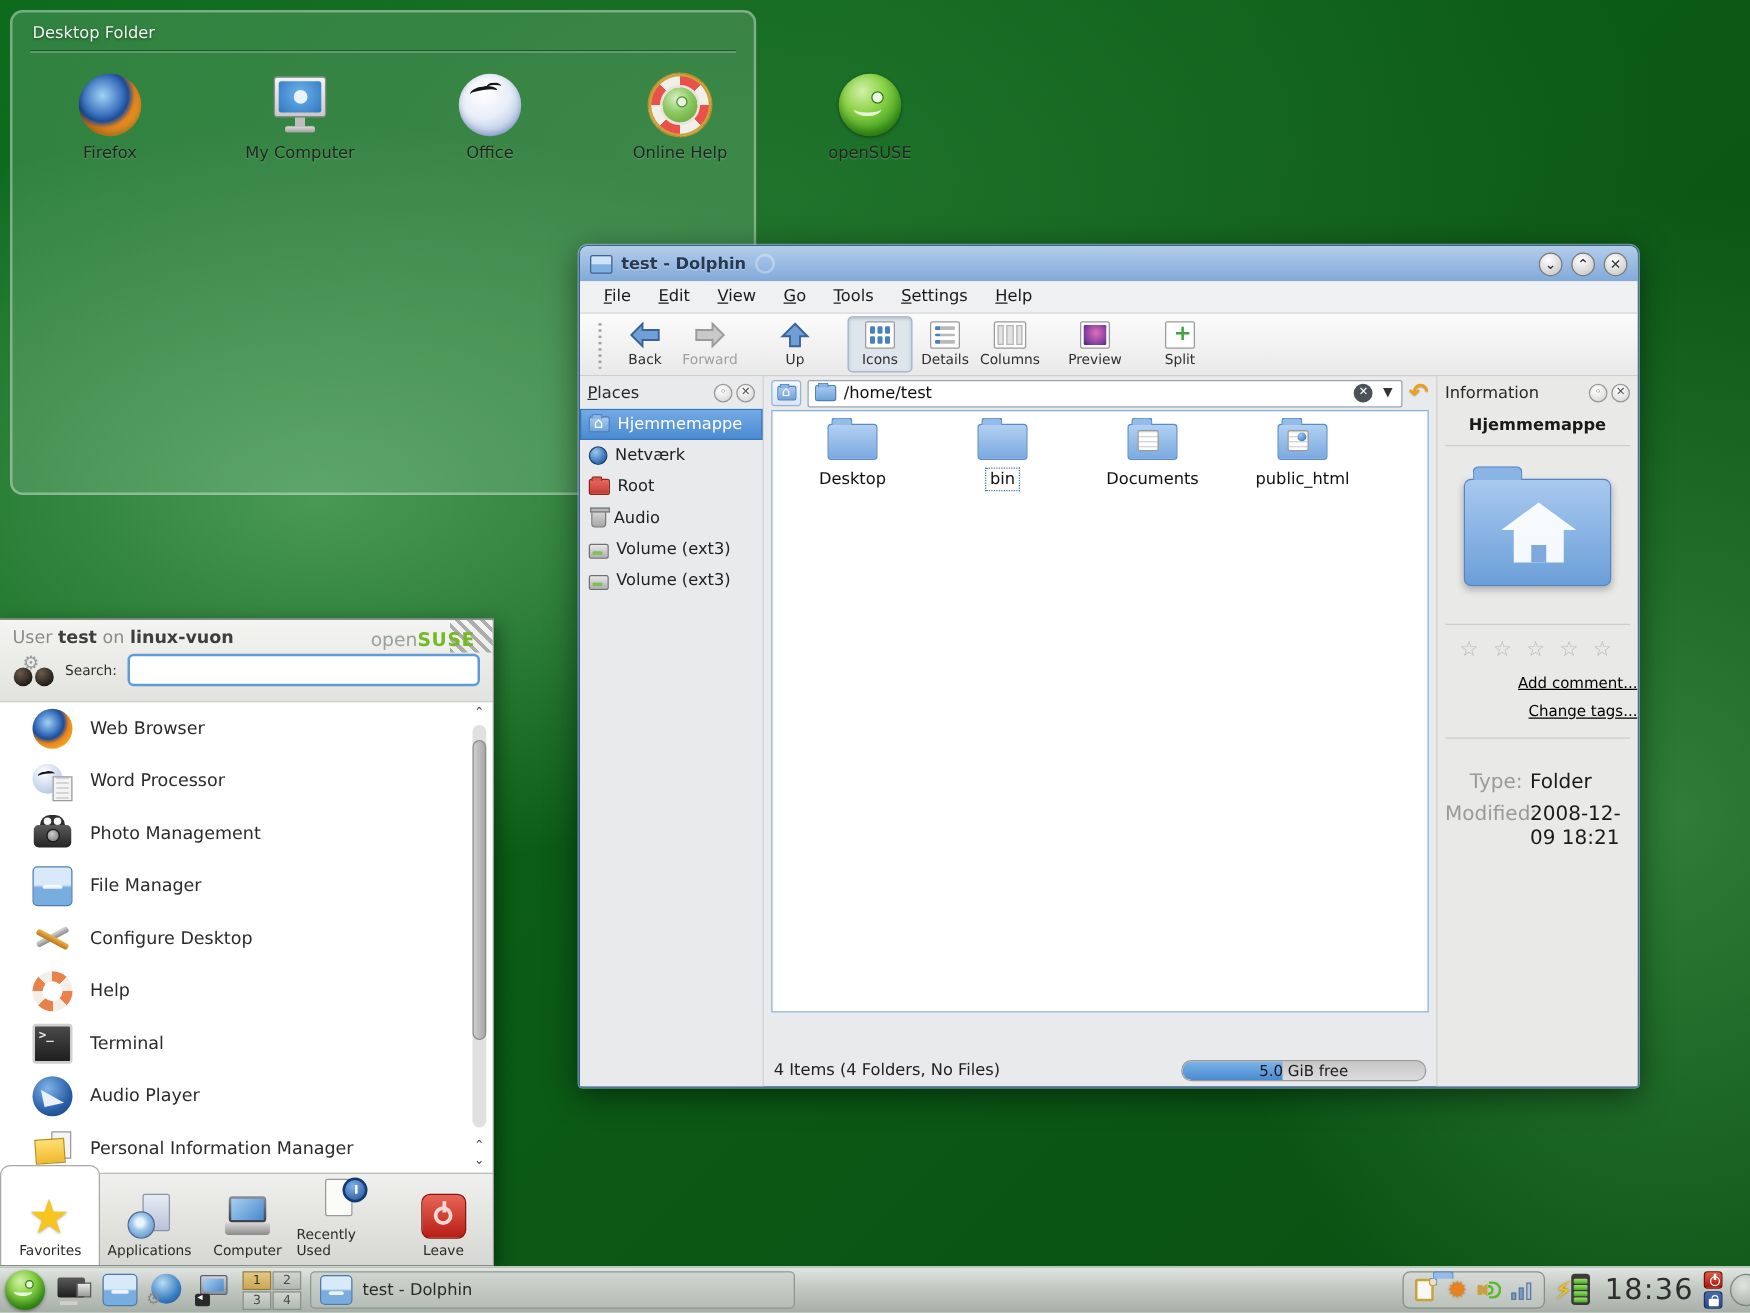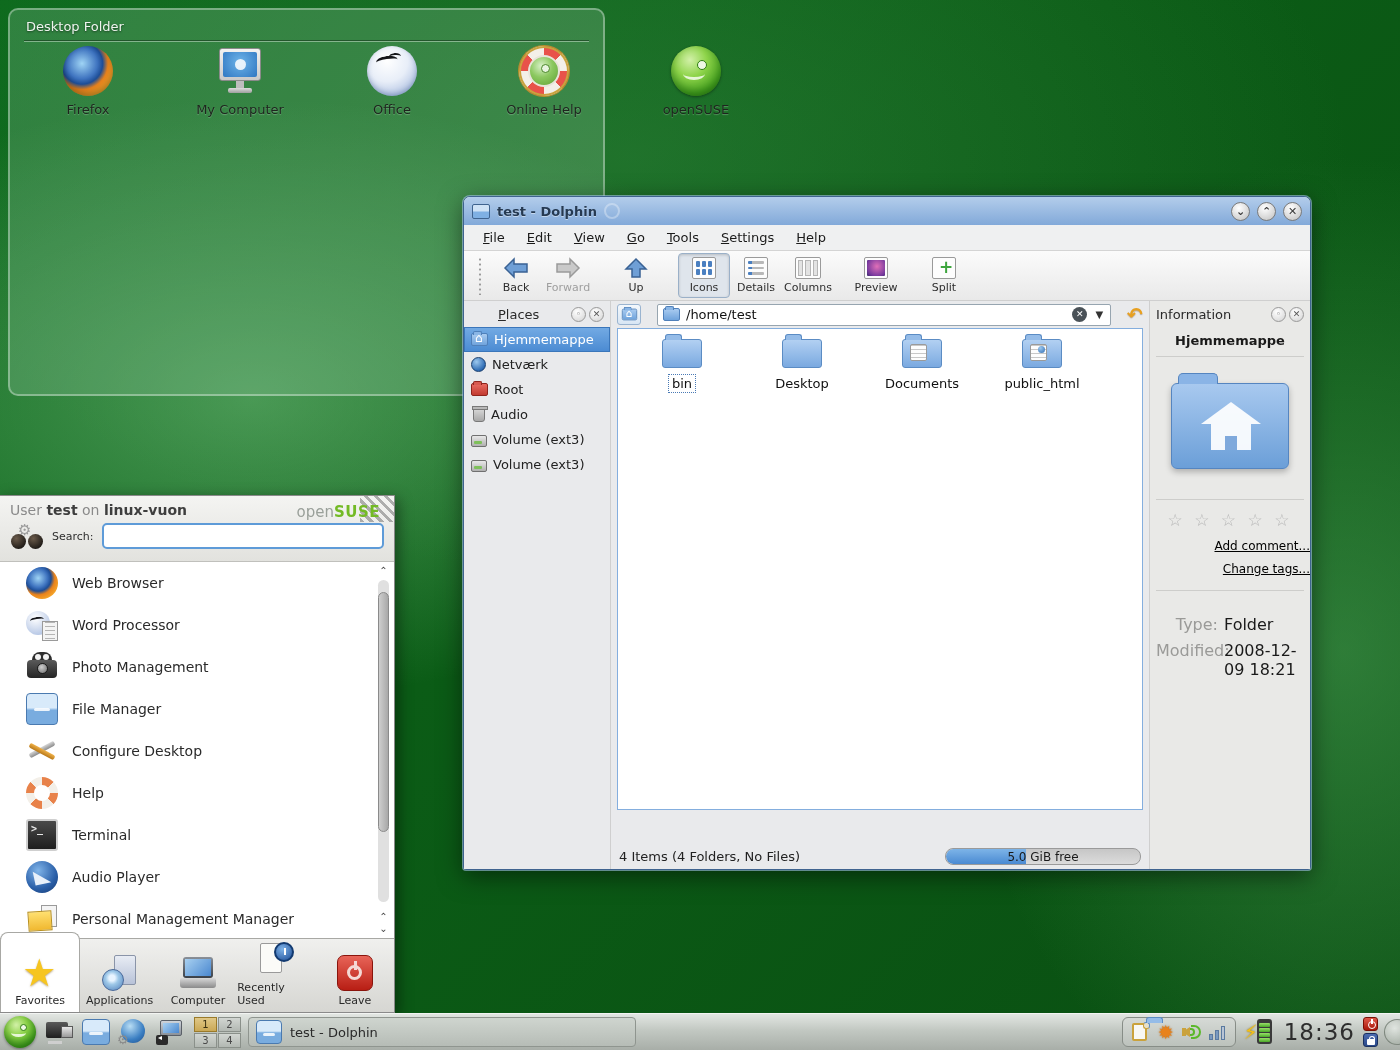--- a/index.html
+++ b/index.html
@@ -16,21 +16,21 @@
   }
 
   
   .folderview {
     position:absolute; left:8px; top:8px; width:597px; height:388px;
     background:rgba(170,215,180,0.22);
     border:2px solid rgba(255,255,255,0.35); border-radius:10px;
   }
   .folderview .fv-title { position:absolute; left:16px; top:9px; font-size:13px; color:#eef4ee; text-shadow:0 1px 2px rgba(0,0,0,0.5); }
   .folderview .fv-line { position:absolute; left:14px; right:14px; top:30px; height:1px; background:rgba(20,50,25,0.55); box-shadow:0 1px 0 rgba(255,255,255,0.4); }
-  .fv-icons { position:absolute; left:30px; top:36px; display:flex; gap:56px; }
+  .fv-icons { position:absolute; left:30px; top:49px; display:flex; gap:56px; }
   .fv-item { width:96px; display:flex; flex-direction:column; align-items:center; cursor:pointer; }
   .fv-item .lbl { margin-top:6px; font-size:13px; color:#1e241e; text-align:center; line-height:1.3; text-shadow:0 1px 1px rgba(255,255,255,0.25); }
   .di { width:50px; height:50px; position:relative; }
 
   
   .i-firefox { border-radius:50%; background:radial-gradient(circle at 38% 35%, #9fd4f5 0%, #3f74c0 34%, #1d4d96 46%, #e8821c 58%, #f6a82a 75%, #d96f12 95%); box-shadow:inset 0 -3px 6px rgba(0,0,0,0.35); }
   .i-monitor { }
   .i-monitor .scr { position:absolute; left:4px; top:2px; width:42px; height:33px; background:linear-gradient(#f2f2f2,#c9c9c9); border:1px solid #8a8a8a; border-radius:3px; }
   .i-monitor .scr-in { position:absolute; left:8px; top:6px; width:34px; height:25px; background:radial-gradient(circle at 50% 40%, #6db3e8, #2f77c2); border-radius:2px; }
   .i-monitor .gek { position:absolute; left:20px; top:13px; width:11px; height:11px; border-radius:50%; background:rgba(255,255,255,0.85); }
@@ -94,29 +94,29 @@
   .ic-preview { width:24px; height:22px; background:#fdfdfd; border:1px solid #9a9a9a; border-radius:2px; padding:2px; }
   .ic-preview i { display:block; width:100%; height:100%; background:radial-gradient(circle at 55% 40%, #e070b8, #7a3a9e 70%, #3a2a6e); border-radius:1px; }
   .ic-split { width:24px; height:22px; background:#fdfdfd; border:1px solid #9a9a9a; border-radius:2px; position:relative; }
   .ic-split::after { content:"+"; position:absolute; left:6px; top:-1px; font-size:17px; font-weight:bold; color:#3da53d; }
 
   .win-body { flex:1; display:flex; min-height:0; }
 
   
   .places { width:147px; display:flex; flex-direction:column; border-right:1px solid #cfcfcf; background:#e9eaec; }
   .panel-head { height:26px; display:flex; align-items:center; padding:0 6px; font-size:13px; color:#2a2a2a; }
-  .panel-head .ph-label { flex:1;margin-left:28px; }
+  .panel-head .ph-label { flex:1; }
   .panel-head .ph-label .u { text-decoration:underline; }
   .ph-btn { width:15px; height:15px; border-radius:50%; background:radial-gradient(circle at 40% 30%, #fff, #d2d2d2); border:1px solid #999; font-size:9px; line-height:13px; text-align:center; color:#555; margin-left:3px; cursor:pointer; }
   .place-item { height:25px; display:flex; align-items:center; gap:6px; padding:0 7px; font-size:13px; color:#222; cursor:pointer; }
   .place-item.sel { background:linear-gradient(#74abe4,#4a8ad2); color:#fff; border-radius:0; box-shadow:inset 0 0 0 1px #3a76ba; }
 
   
   .center-col { flex:1; display:flex; flex-direction:column; min-width:0; }
-  .urlrow { height:27px; display:flex; align-items:center; padding:2px 6px 2px 6px; gap:16px; }
+  .urlrow { height:27px; display:flex; align-items:center; padding:2px 6px 2px 6px; gap:5px; }
   .home-btn { width:24px; height:21px; border-radius:3px; background:linear-gradient(#f4f8fc,#d8e6f4); border:1px solid #9ab4d0; display:flex; align-items:center; justify-content:center; cursor:pointer; }
   .home-btn .mini-folder { transform:scale(0.9); }
   .urlbox { flex:1; height:22px; background:#fff; border:1px solid #97a5b0; border-radius:2px; display:flex; align-items:center; padding:0 5px; gap:6px; }
   .urlbox .path { flex:1; font-size:13px; color:#111; }
   .url-clear { width:15px; height:15px; border-radius:50%; background:#4a5258; color:#fff; font-size:9px; line-height:15px; text-align:center; cursor:pointer; }
   .url-chevron { font-size:10px; color:#333; cursor:pointer; padding:0 2px; }
   .undo-ic { font-size:19px; color:#e8a020; font-weight:bold; cursor:pointer; line-height:1; text-shadow:0 1px 1px rgba(120,70,0,0.4); }
 
   .view { flex:1; margin:0 6px 2px 6px; background:#fff; border:1px solid #84aede; display:flex; align-items:flex-start; padding-top:10px; }
   .v-item { width:112px; margin-left:8px; display:flex; flex-direction:column; align-items:center; cursor:pointer; }
@@ -443,25 +443,25 @@
             <span class="path">/home/test</span>
             <span class="url-clear">✕</span>
             <span class="url-chevron">▼</span>
           </div>
           <span class="undo-ic">↶</span>
         </div>
 
         <div class="view">
           <div class="v-item">
             <div class="fold"></div>
-            <div class="vlbl focus">bin</div>
+            <div class="vlbl">Desktop</div>
           </div>
           <div class="v-item">
             <div class="fold"></div>
-            <div class="vlbl">Desktop</div>
+            <div class="vlbl focus">bin</div>
           </div>
           <div class="v-item">
             <div class="fold">
                 <span class="emblem"></span>
               </div>
             <div class="vlbl">Documents</div>
           </div>
           <div class="v-item">
             <div class="fold">
                 <span class="emblem html"></span>
@@ -572,21 +572,21 @@
       </div>
       <div class="ko-item">
         <div class="kic kic-amarok"></div>
         <span class="klbl">Audio Player</span>
       </div>
       <div class="ko-item">
         <div class="kic kic-pim">
             <div class="clip"></div>
             <div class="note"></div>
           </div>
-        <span class="klbl">Personal Management Manager</span>
+        <span class="klbl">Personal Information Manager</span>
       </div>
       <div class="ko-scroll">
         <span class="ch" style="top:0;">⌃</span>
         <div class="track"></div>
         <div class="thumb"></div>
         <span class="ch" style="bottom:12px;">⌃</span>
         <span class="ch" style="bottom:0;">⌄</span>
       </div>
     </div>
 

